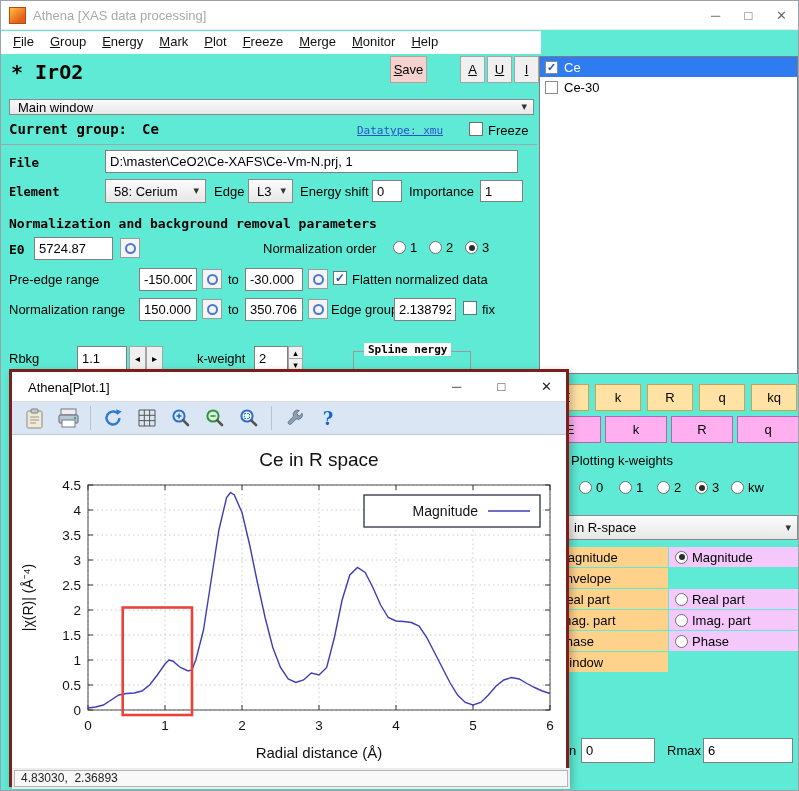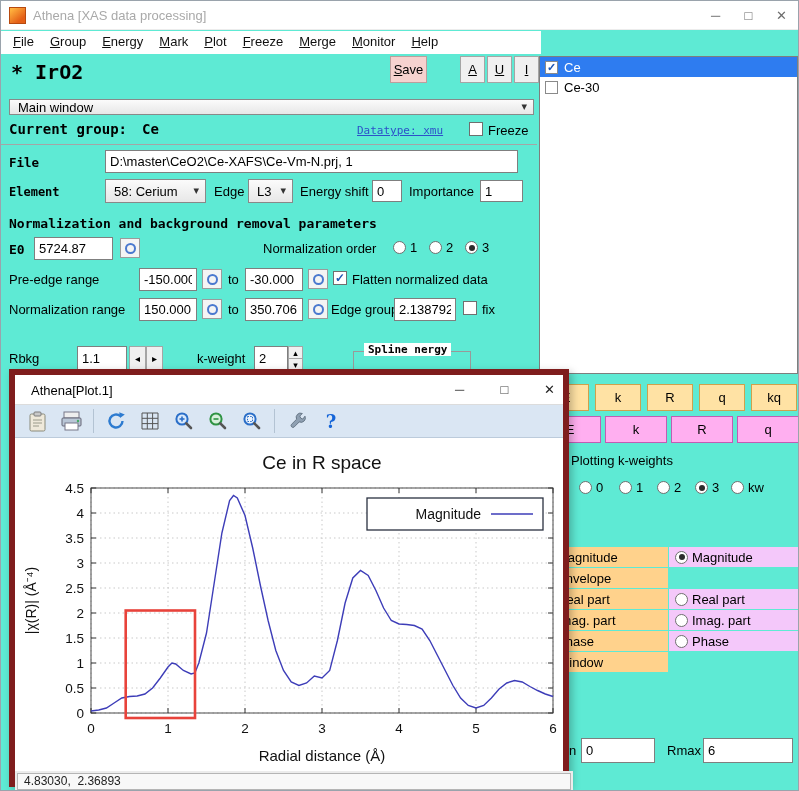--- a/index.html
+++ b/index.html
@@ -31,21 +31,21 @@
   .listbox{border:1px solid #7e7e7e;background:#fff}
   .lrow{height:20px;display:flex;align-items:center;padding-left:5px;gap:6px;font-size:13px}
   .lrow.sel{background:#2e7cf0;color:#fff}
   .lchk{width:13px;height:13px;border:1px solid #8a8a8a;background:#fff;color:#1f57b4;font-size:11px;line-height:11px;text-align:center;font-weight:bold;flex:0 0 auto}
   .lchk.on::after{content:"✓"}
   .pbtn{position:absolute;height:27px;display:flex;align-items:center;justify-content:center;font-size:13px;border:1px solid}
   .row1{background:#ffe2a4;border-color:#cfa14c}
   .row2{background:#ffaff0;border-color:#c25cb4}
   .olist-item{height:20px;background:#ffd28c;display:flex;align-items:center;padding-left:11px;margin-bottom:1px;font-size:13px;white-space:nowrap}
   .vrow{position:absolute;left:0;width:129px;height:20px;background:#f4c8fa;display:flex;align-items:center;padding-left:6px;font-size:13px;white-space:nowrap}
-  .plotwin{left:8px;top:368px;width:560px;height:418px;background:#fff;border:6px solid #7f1d1d;box-shadow:3px 3px 8px rgba(0,0,0,.25);z-index:10}
+  .plotwin{left:8px;top:368px;width:560px;height:418px;background:#fff;border:3px solid #7f1d1d;box-shadow:3px 3px 8px rgba(0,0,0,.25);z-index:10}
   .pw-title{left:0;top:0;width:100%;height:30px;background:#fff;border-bottom:1px solid #dcdcdc}
   .pw-toolbar{left:0;top:30px;width:100%;height:33px;background:#dae6f3;border-bottom:1px solid #bccbdb;display:flex;align-items:center;gap:10px;padding:0 10px}
   .tico{width:24px;height:24px;display:flex;align-items:center;justify-content:center}
   .tsep{width:1px;height:24px;background:#b3c3d3}
   .ic-help::after{content:"?";color:#1565d8;font-weight:bold;font-size:18px;font-family:"DejaVu Serif",serif}
   .ic-left::after{content:"◂";font-size:10px}
   .ic-right::after{content:"▸";font-size:10px}
   .ic-up::after{content:"▴";font-size:9px}
   .ic-down::after{content:"▾";font-size:9px}
   .pw-status{left:0;top:396px;width:558px;height:21px;background:#ececec;padding:2px}
@@ -191,20 +191,23 @@
   <div class="abs pbtn row2" style="left:670px;top:415px;width:62px">R</div>
   <div class="abs pbtn row2" style="left:736px;top:415px;width:62px">q</div>
 
   <span class="abs lbl" style="left:570px;top:452px">Plotting k-weights</span>
   <span class="abs lbl" style="left:578px;top:479px"><span class="radio"></span><span>0</span></span>
   <span class="abs lbl" style="left:618px;top:479px"><span class="radio"></span><span>1</span></span>
   <span class="abs lbl" style="left:656px;top:479px"><span class="radio"></span><span>2</span></span>
   <span class="abs lbl" style="left:694px;top:479px"><span class="radio sel"></span><span>3</span></span>
   <span class="abs lbl" style="left:730px;top:479px"><span class="radio"></span><span>kw</span></span>
 
+  <div class="abs drop chev" style="left:545px;top:514px;width:252px;height:25px;padding-left:27px">
+    <span>in R-space</span>
+  </div>
 
   <div class="abs" style="left:545px;top:546px;width:122px">
     <div class="olist-item">Magnitude</div>
     <div class="olist-item">Envelope</div>
     <div class="olist-item">Real part</div>
     <div class="olist-item">Imag. part</div>
     <div class="olist-item">Phase</div>
     <div class="olist-item">Window</div>
   </div>
 

